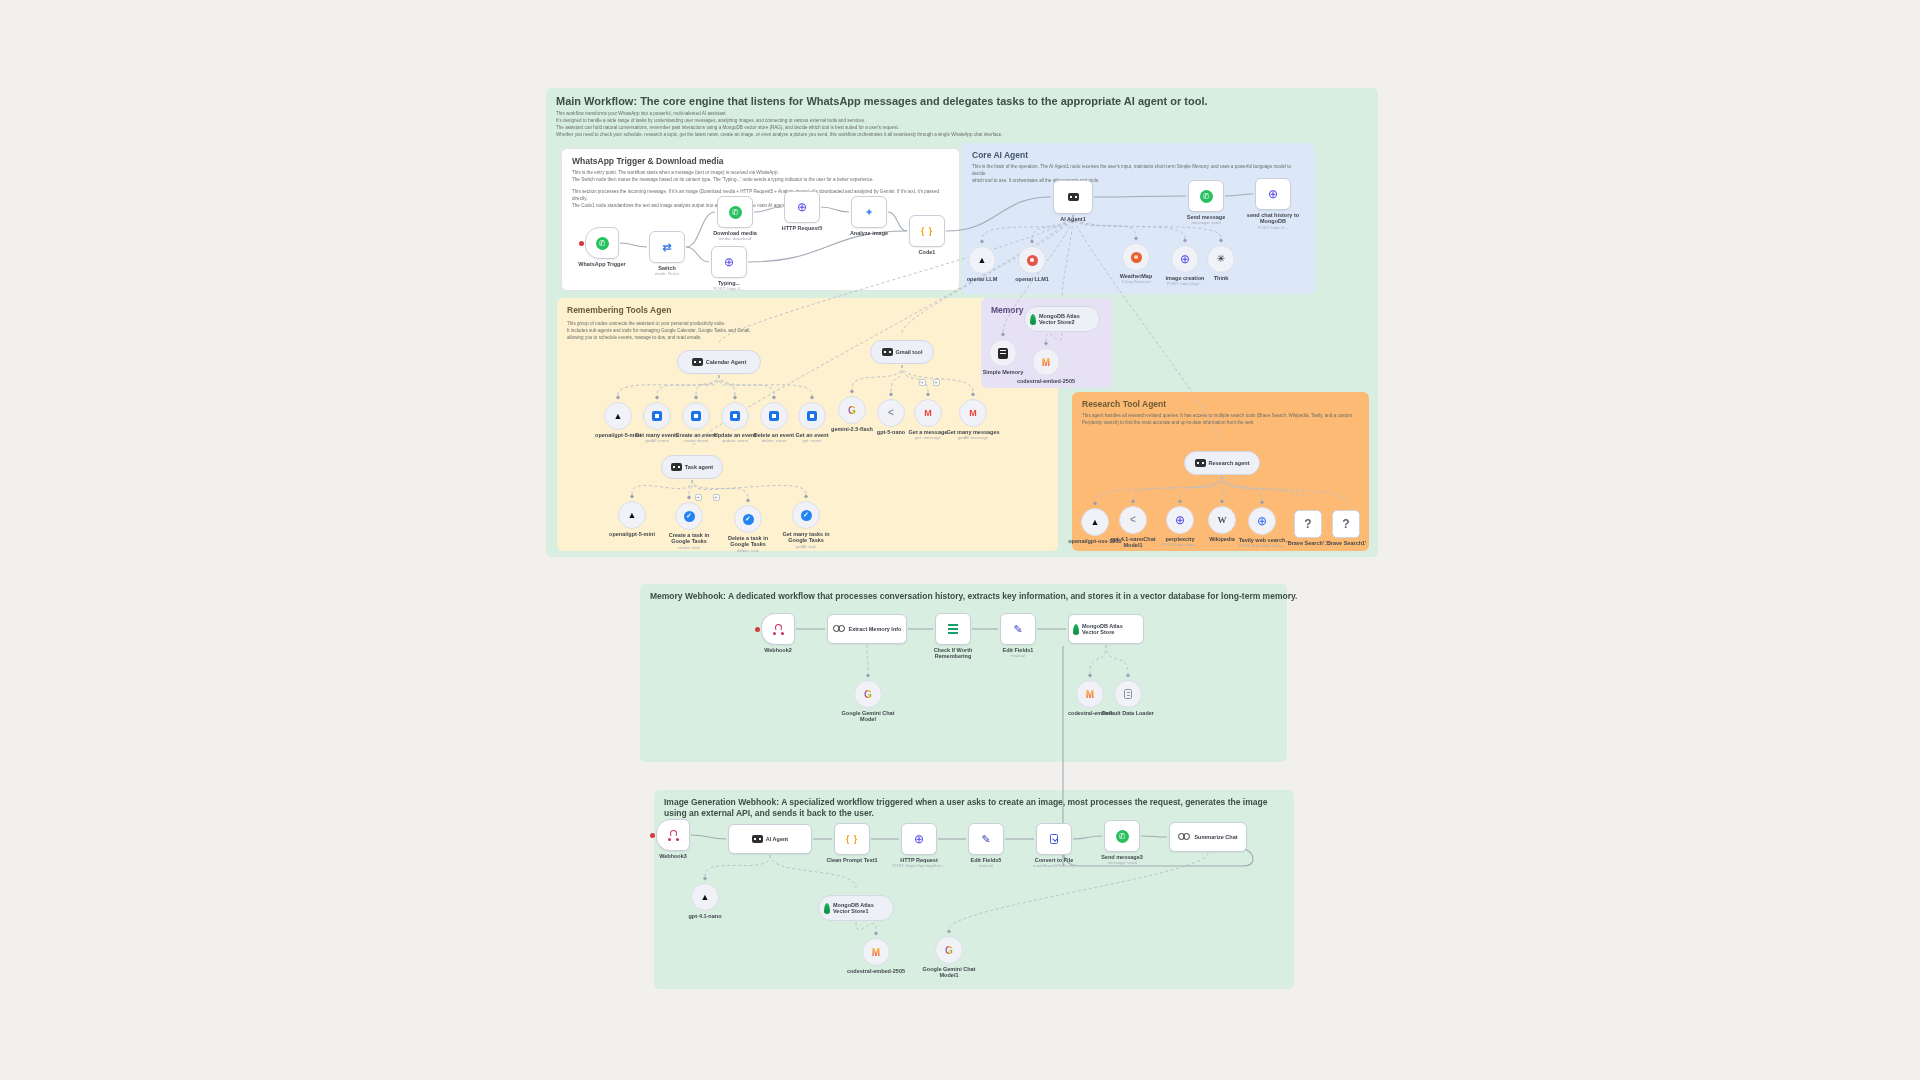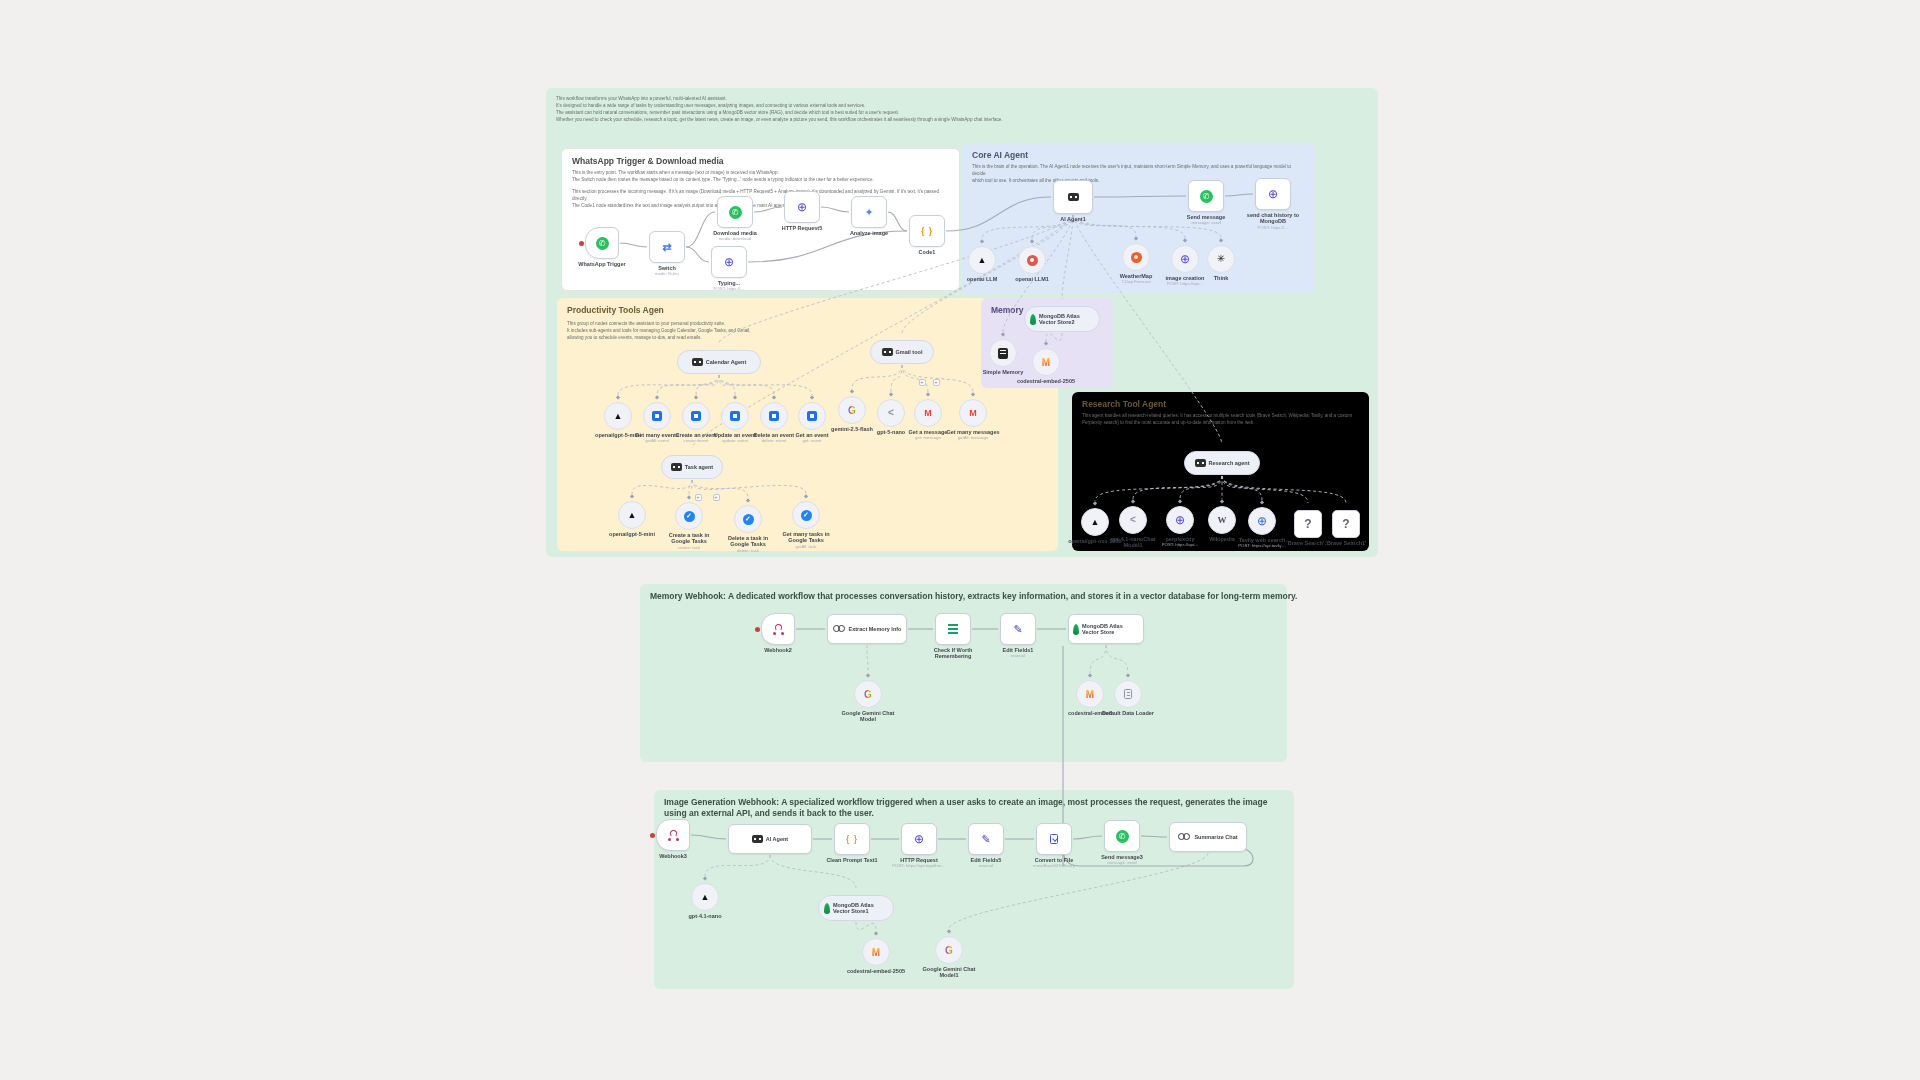--- a/index.html
+++ b/index.html
@@ -132,20 +132,21 @@
       <path d="M1106,645 C1106,667 1128,651 1128,673" class="ed" marker-end="url(#arr)"></path>
       <path d="M770,855 C770,877 705,854 705,876" class="ed" marker-end="url(#arr)"></path>
       <path d="M770,855 C770,877 856,866 856,888" class="ed" marker-end="url(#arr)"></path>
       <path d="M856,922 C856,944 876,909 876,931" class="ed" marker-end="url(#arr)"></path>
       <path d="M1208,853 C1208,875 949,907 949,929" class="ed" marker-end="url(#arr)"></path>
       <path d="M1063,646 L1063,866" class="es" marker-end="url(#arr)"></path>
       <path d="M1245,849 C1256,854 1256,866 1243,866 L1080,866 C1067,866 1063,859 1063,849" class="es" marker-end="url(#arr)"></path>
     </svg>
 
   <div class="group g-main" style="left: 546px; top: 88px; width: 832px; height: 469px; background: rgb(216, 238, 225);">
+    <div class="gtitle t-lg">Main Workflow: The core engine that listens for WhatsApp messages and delegates tasks to the appropriate AI agent or tool.</div>
     <div class="gbody">
       <div class="bl">This workflow transforms your WhatsApp into a powerful, multi-talented AI assistant.</div>
       <div class="bl">It's designed to handle a wide range of tasks by understanding user messages, analyzing images, and connecting to various external tools and services.</div>
       <div class="bl">The assistant can hold natural conversations, remember past interactions using a MongoDB vector store (RAG), and decide which tool is best suited for a user's request.</div>
       <div class="bl">Whether you need to check your schedule, research a topic, get the latest news, create an image, or even analyze a picture you send, this workflow orchestrates it all seamlessly through a single WhatsApp chat interface.</div>
     </div>
   </div>
 
   <div class="group g-core" style="left: 962px; top: 143px; width: 353px; height: 151px; background: rgb(220, 231, 248);">
     <div class="gtitle t-md">Core AI Agent</div>
@@ -159,33 +160,33 @@
     <div class="gtitle t-md">WhatsApp Trigger &amp; Download media</div>
     <div class="gbody">
       <div class="bl">This is the entry point. The workflow starts when a message (text or image) is received via WhatsApp.</div>
       <div class="bl">The Switch node then routes the message based on its content type. The 'Typing...' node sends a typing indicator to the user for a better experience.</div>
       <div class="bl gap">This section processes the incoming message. If it's an image (Download media + HTTP Request5 + Analyze image), it's downloaded and analyzed by Gemini. If it's text, it's passed directly.</div>
       <div class="bl">The Code1 node standardizes the text and image analysis output into a single input for the main AI agent.</div>
     </div>
   </div>
 
   <div class="group g-productivity" style="left: 557px; top: 298px; width: 501px; height: 253px; background: rgb(253, 241, 208);">
-    <div class="gtitle t-md">Productivity Tools Agen</div>
+    <div class="gtitle t-md">Remembering Tools Agen</div>
     <div class="gbody">
       <div class="bl gap">This group of nodes connects the assistant to your personal productivity suite.</div>
       <div class="bl">It includes sub-agents and tools for managing Google Calendar, Google Tasks, and Gmail,</div>
       <div class="bl">allowing you to schedule events, manage to-dos, and read emails.</div>
     </div>
   </div>
 
   <div class="group g-memory" style="left: 981px; top: 298px; width: 132px; height: 90px; background: rgb(231, 225, 245);">
     <div class="gtitle t-md">Memory</div>
   </div>
 
-  <div class="group g-research" style="left: 1072px; top: 392px; width: 297px; height: 159px; background: #000000;">
+  <div class="group g-research" style="left: 1072px; top: 392px; width: 297px; height: 159px; background: #fdba74;">
     <div class="gtitle t-md">Research Tool Agent</div>
     <div class="gbody">
       <div class="bl">This agent handles all research-related queries. It has access to multiple search tools (Brave Search, Wikipedia, Tavily, and a custom</div>
       <div class="bl">Perplexity search) to find the most accurate and up-to-date information from the web.</div>
     </div>
   </div>
 
   <div class="group g-memwebhook" style="left: 640px; top: 584px; width: 647px; height: 178px; background: rgb(216, 238, 225);">
     <div class="gtitle t-sm nowrap">Memory Webhook: A dedicated workflow that processes conversation history, extracts key information, and stores it in a vector database for long-term memory.</div>
   </div>

